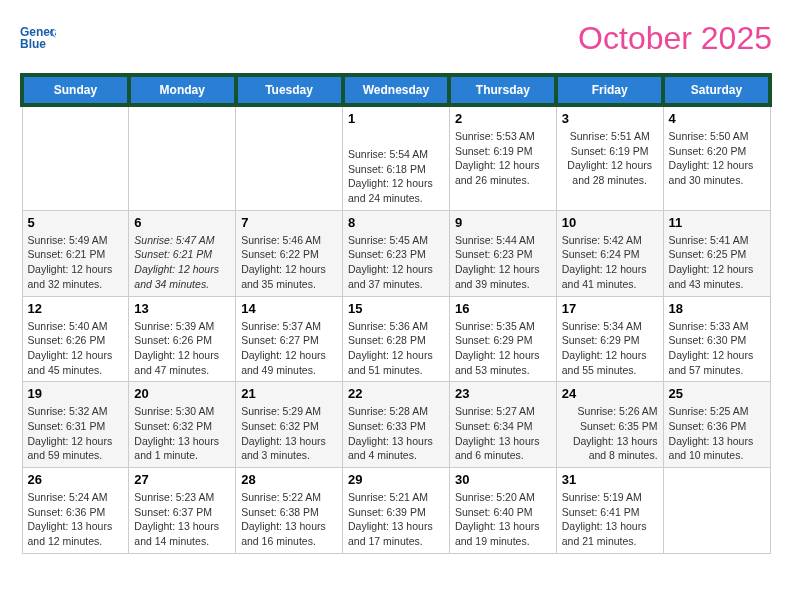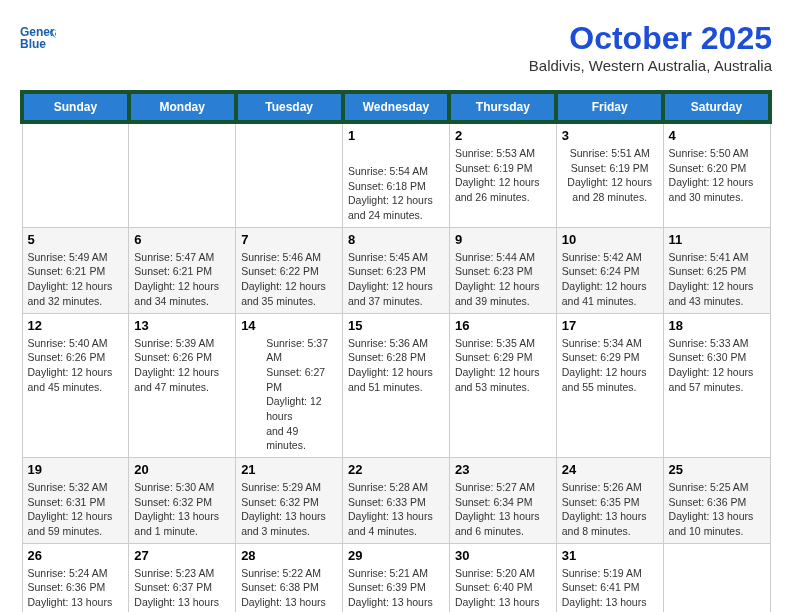--- a/index.html
+++ b/index.html
@@ -27,22 +27,22 @@
       width: 36px;
       height: 36px;
       margin-right: 4px;
       position: relative;
     }
     .title-block {
       text-align: right;
     }
     .title-block h1 {
       font-size: 32px;
-      font-weight: bold;
-      color: #1d4ed8;
+      font-weight: normal;
+      color: #ec4899;
     }
     .title-block h2 {
       font-size: 15px;
       font-weight: normal;
       color: #333;
     }
     .calendar {
       width: 100%;
       border-collapse: collapse;
       font-size: 11px;
@@ -93,21 +93,20 @@
     <div class="logo-icon">
       <svg width="36" height="36" viewBox="0 0 36 36">
         <text x="0" y="16" font-size="12" font-weight="bold" fill="#1a5fa8">General</text>
         <text x="0" y="28" font-size="12" font-weight="bold" fill="#1a5fa8">Blue</text>
         <polygon points="30,10 36,18 30,14" fill="#2a7fd4"></polygon>
       </svg>
     </div>
   </div>
   <div class="title-block">
     <h1>October 2025</h1>
-    <h2>Baldivis, Western Australia, Australia</h2>
   </div>
 </div>
 
 <table class="calendar">
   <thead>
     <tr>
     <th>Sunday</th>
         <th>Monday</th>
         <th>Tuesday</th>
         <th>Wednesday</th>
@@ -153,21 +152,21 @@
       <tr>
         <td>
           <div class="day-number">5</div>
           <div class="day-info" style="white-space: pre-line;">Sunrise: 5:49 AM
 Sunset: 6:21 PM
 Daylight: 12 hours
 and 32 minutes.</div>
         </td>
         <td>
           <div class="day-number">6</div>
-          <div class="day-info" style="white-space: pre-line;">Sunrise: 5:47 AM
+          <div class="day-info" style="white-space: pre-line; font-style: italic;">Sunrise: 5:47 AM
 Sunset: 6:21 PM
 Daylight: 12 hours
 and 34 minutes.</div>
         </td>
         <td>
           <div class="day-number">7</div>
           <div class="day-info" style="white-space: pre-line;">Sunrise: 5:46 AM
 Sunset: 6:22 PM
 Daylight: 12 hours
 and 35 minutes.</div>
@@ -211,21 +210,21 @@
         </td>
         <td>
           <div class="day-number">13</div>
           <div class="day-info" style="white-space: pre-line;">Sunrise: 5:39 AM
 Sunset: 6:26 PM
 Daylight: 12 hours
 and 47 minutes.</div>
         </td>
         <td>
           <div class="day-number">14</div>
-          <div class="day-info" style="white-space: pre-line; margin-left: 25px;">Sunrise: 5:37 AM
+          <div class="day-info" style="white-space: pre-line;">Sunrise: 5:37 AM
 Sunset: 6:27 PM
 Daylight: 12 hours
 and 49 minutes.</div>
         </td>
         <td>
           <div class="day-number">15</div>
           <div class="day-info" style="white-space: pre-line;">Sunrise: 5:36 AM
 Sunset: 6:28 PM
 Daylight: 12 hours
 and 51 minutes.</div>
@@ -283,21 +282,21 @@
         </td>
         <td>
           <div class="day-number">23</div>
           <div class="day-info" style="white-space: pre-line;">Sunrise: 5:27 AM
 Sunset: 6:34 PM
 Daylight: 13 hours
 and 6 minutes.</div>
         </td>
         <td>
           <div class="day-number">24</div>
-          <div class="day-info" style="white-space: pre-line;">Sunrise: 5:26 AM
+          <div class="day-info" style="white-space: pre-line; text-align: right;">Sunrise: 5:26 AM
 Sunset: 6:35 PM
 Daylight: 13 hours
 and 8 minutes.</div>
         </td>
         <td>
           <div class="day-number">25</div>
           <div class="day-info" style="white-space: pre-line;">Sunrise: 5:25 AM
 Sunset: 6:36 PM
 Daylight: 13 hours
 and 10 minutes.</div>

